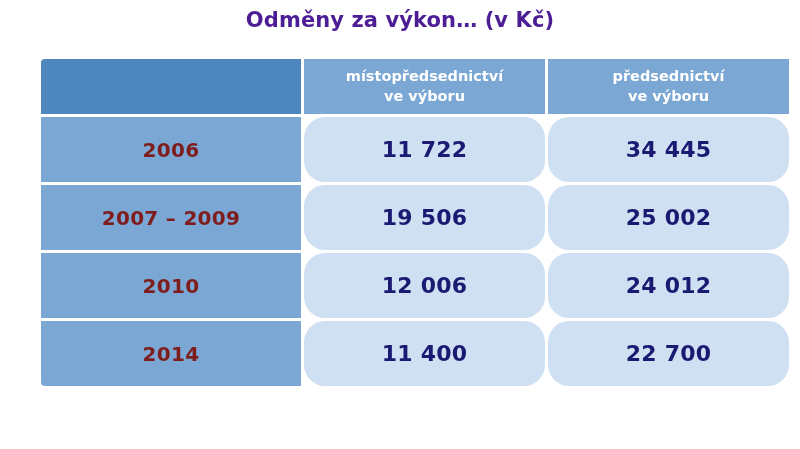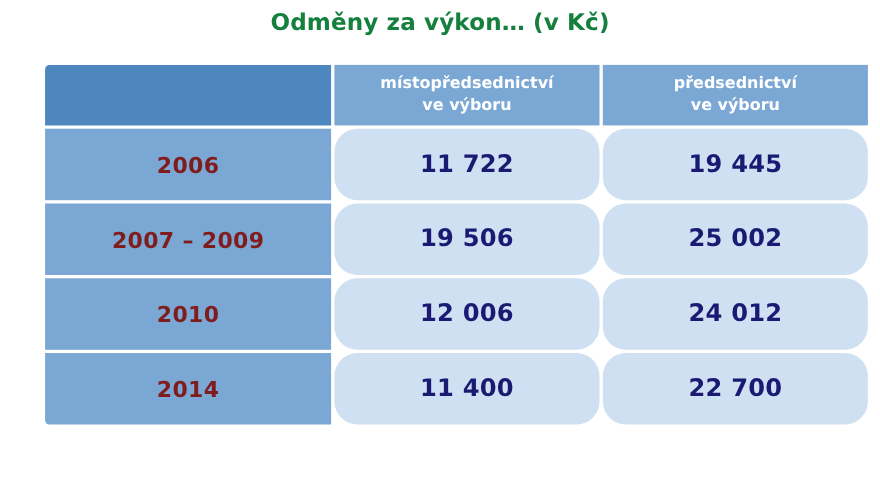--- a/index.html
+++ b/index.html
@@ -24,21 +24,21 @@
 
   
   .slide-title {
     position: absolute;
     left: 0;
     top: 8px;
     width: 800px;
     text-align: center;
     font-size: 21px;
     font-weight: bold;
-    color: #15803d;
+    color: #4c1d95;
     letter-spacing: 0.1px;
     white-space: nowrap;
   }
 
   
   .table-wrap {
     position: absolute;
     left: 38px;
     top: 56px;
     width: 747px;
@@ -130,21 +130,21 @@
           </td>
           <td class="head-cell">
             <span class="head-line">předsednictví</span>
             <span class="head-line">ve výboru</span>
           </td>
         </tr>
 
         <tr class="data-row">
           <td class="label-cell">2006</td>
           <td class="value-cell">11 722</td>
-          <td class="value-cell">19 445</td>
+          <td class="value-cell">34 445</td>
         </tr>
 
         <tr class="data-row">
           <td class="label-cell">2007 – 2009</td>
           <td class="value-cell">19 506</td>
           <td class="value-cell">25 002</td>
         </tr>
 
         <tr class="data-row">
           <td class="label-cell">2010</td>

